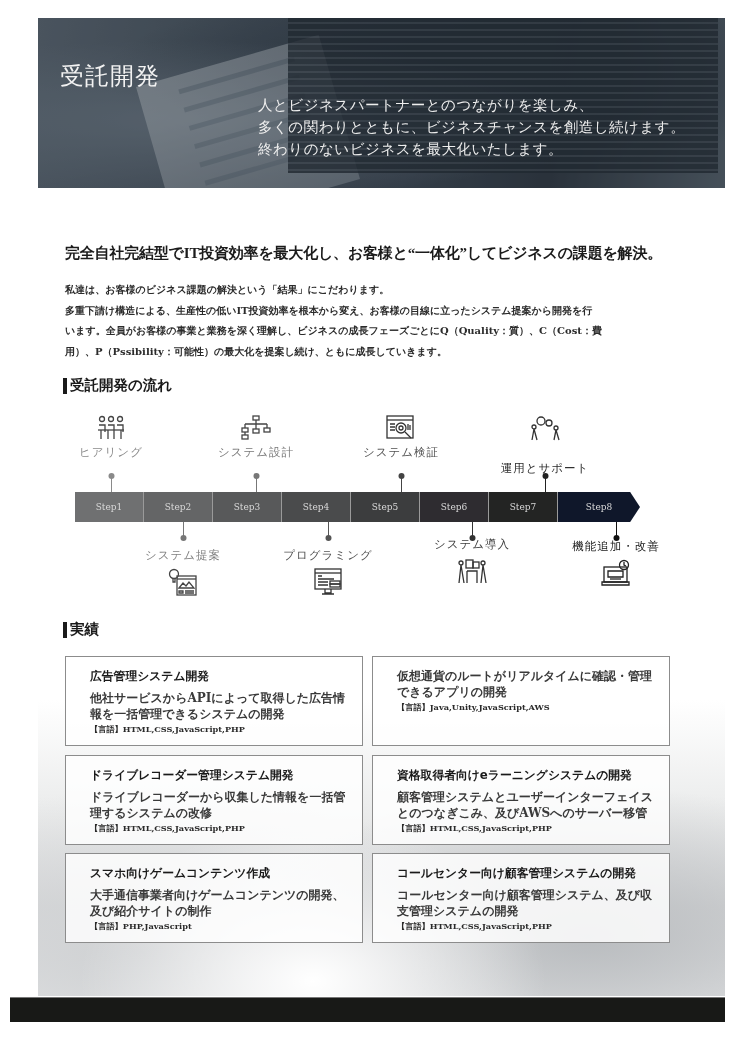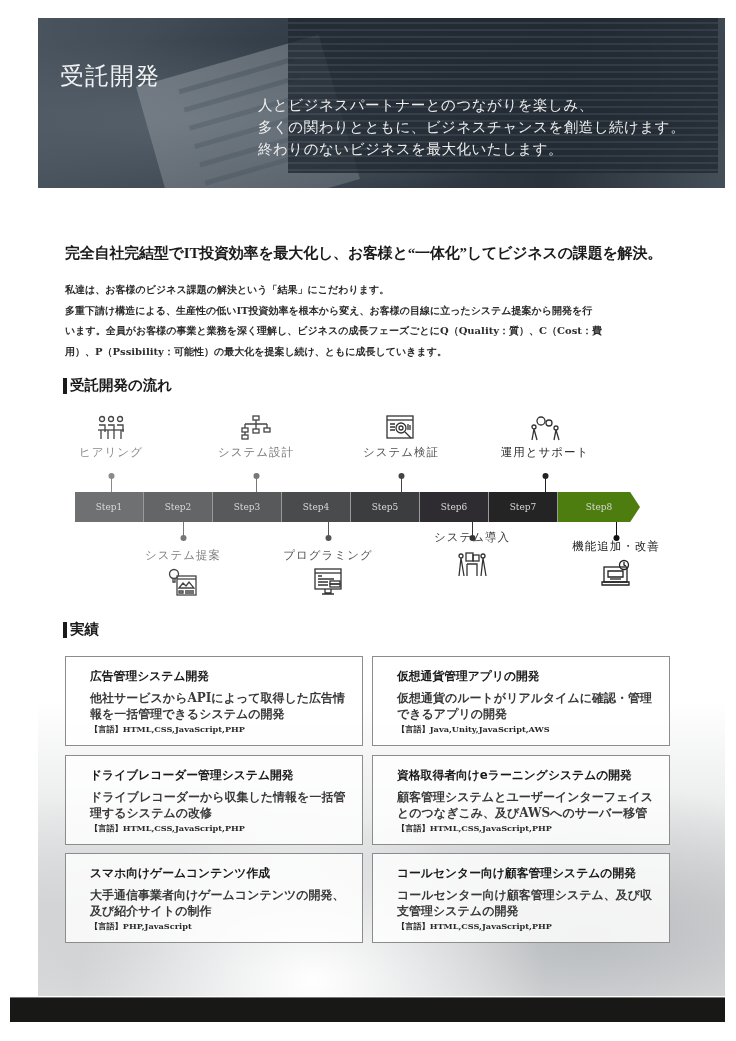--- a/index.html
+++ b/index.html
@@ -161,41 +161,41 @@
   <div class="node" style="left:470px; top:10px">
     <svg class="ic" width="30" height="26" viewBox="0 0 30 26">
       <g fill="none" stroke="#333" stroke-width="1.3">
         <circle cx="11" cy="6" r="4"></circle>
           <circle cx="19" cy="8" r="3"></circle>
           <circle cx="4" cy="12" r="2"></circle>
           <circle cx="26" cy="13" r="2"></circle>
         <path d="M4 14l-2 11M4 14l3 11M26 15l-2 10M26 15l3 10"></path>
       </g>
     </svg>
-    <div class="lbl" style="color:#2a2a2a; margin-top:4px">運用とサポート</div>
+    <div class="lbl" style="color:#2a2a2a; margin-top:20px">運用とサポート</div>
   </div>
 
   <span class="dot" style="left:36px; top:68px; background:#8a8a8a"></span>
   <span class="stem" style="left:36px; top:72px; height:15px; background:#8a8a8a"></span>
   <span class="dot" style="left:181px; top:68px; background:#777"></span>
   <span class="stem" style="left:181px; top:72px; height:15px; background:#777"></span>
   <span class="dot" style="left:326px; top:68px; background:#444"></span>
   <span class="stem" style="left:326px; top:72px; height:15px; background:#444"></span>
   <span class="dot" style="left:470px; top:68px; background:#222"></span>
   <span class="stem" style="left:470px; top:72px; height:15px; background:#222"></span>
 
   <div class="stepbar">
     <div class="step" style="background:#6f7071">Step1</div>
     <div class="step" style="background:#646566">Step2</div>
     <div class="step" style="background:#58595a">Step3</div>
     <div class="step" style="background:#4a4b4c">Step4</div>
     <div class="step" style="background:#3c3d3e">Step5</div>
     <div class="step" style="background:#2e2c30">Step6</div>
     <div class="step" style="background:#232423">Step7</div>
-    <div class="step" style="background:#4d7c0f">Step8</div>
+    <div class="step" style="background:#0f172a">Step8</div>
   </div>
 
   <span class="stem" style="left:108px; top:117px; height:14px; background:#777"></span>
   <span class="dot" style="left:108px; top:130px; background:#777"></span>
   <span class="stem" style="left:253px; top:117px; height:14px; background:#555"></span>
   <span class="dot" style="left:253px; top:130px; background:#555"></span>
   <span class="stem" style="left:397px; top:117px; height:14px; background:#333"></span>
   <span class="dot" style="left:397px; top:130px; background:#333"></span>
   <span class="stem" style="left:541px; top:117px; height:14px; background:#111"></span>
   <span class="dot" style="left:541px; top:130px; background:#111"></span>
@@ -219,21 +219,21 @@
       <g fill="none" stroke="#333" stroke-width="1.3">
         <rect x="2" y="1" width="26" height="20"></rect>
           <path d="M2 5h26"></path>
           <path d="M5 8h4M5 11h16M5 14h10M5 17h10"></path>
         <rect x="17" y="13" width="10" height="3"></rect>
           <rect x="17" y="16" width="10" height="3"></rect>
           <path d="M12 21v4h6v-4M9 26h12"></path>
       </g>
     </svg>
   </div>
-  <div class="node" style="left:397px; top:125px">
+  <div class="node" style="left:397px; top:132px">
     <div class="lbl" style="color:#3a3a3a">システム導入</div>
     <svg class="ic" style="margin-top:5px" width="30" height="28" viewBox="0 0 30 28">
       <g fill="none" stroke="#333" stroke-width="1.3">
         <circle cx="4" cy="6" r="2"></circle>
           <circle cx="26" cy="6" r="2"></circle>
           <path d="M4 8l-2 18M4 8l3 18M26 8l-2 18M26 8l3 18"></path>
         <rect x="9" y="3" width="7" height="8"></rect>
           <rect x="16" y="5" width="6" height="6"></rect>
           <path d="M10 14h10v12M10 14v12"></path>
       </g>
@@ -260,21 +260,20 @@
   <span class="bar"></span>
   <span>実績</span>
 </h2>
 
 <div class="card" style="left:65px; top:656px">
   <h3>広告管理システム開発</h3>
   <p>他社サービスからAPIによって取得した広告情報を一括管理できるシステムの開発</p>
   <div class="lang">【言語】HTML,CSS,JavaScript,PHP</div>
 </div>
 <div class="card" style="left:372px; top:656px">
-  <h3>仮想通貨管理アプリの開発</h3>
   <p>仮想通貨のルートがリアルタイムに確認・管理できるアプリの開発</p>
   <div class="lang">【言語】Java,Unity,JavaScript,AWS</div>
 </div>
 <div class="card" style="left:65px; top:755px">
   <h3>ドライブレコーダー管理システム開発</h3>
   <p>ドライブレコーダーから収集した情報を一括管理するシステムの改修</p>
   <div class="lang">【言語】HTML,CSS,JavaScript,PHP</div>
 </div>
 <div class="card" style="left:372px; top:755px">
   <h3>資格取得者向けeラーニングシステムの開発</h3>

